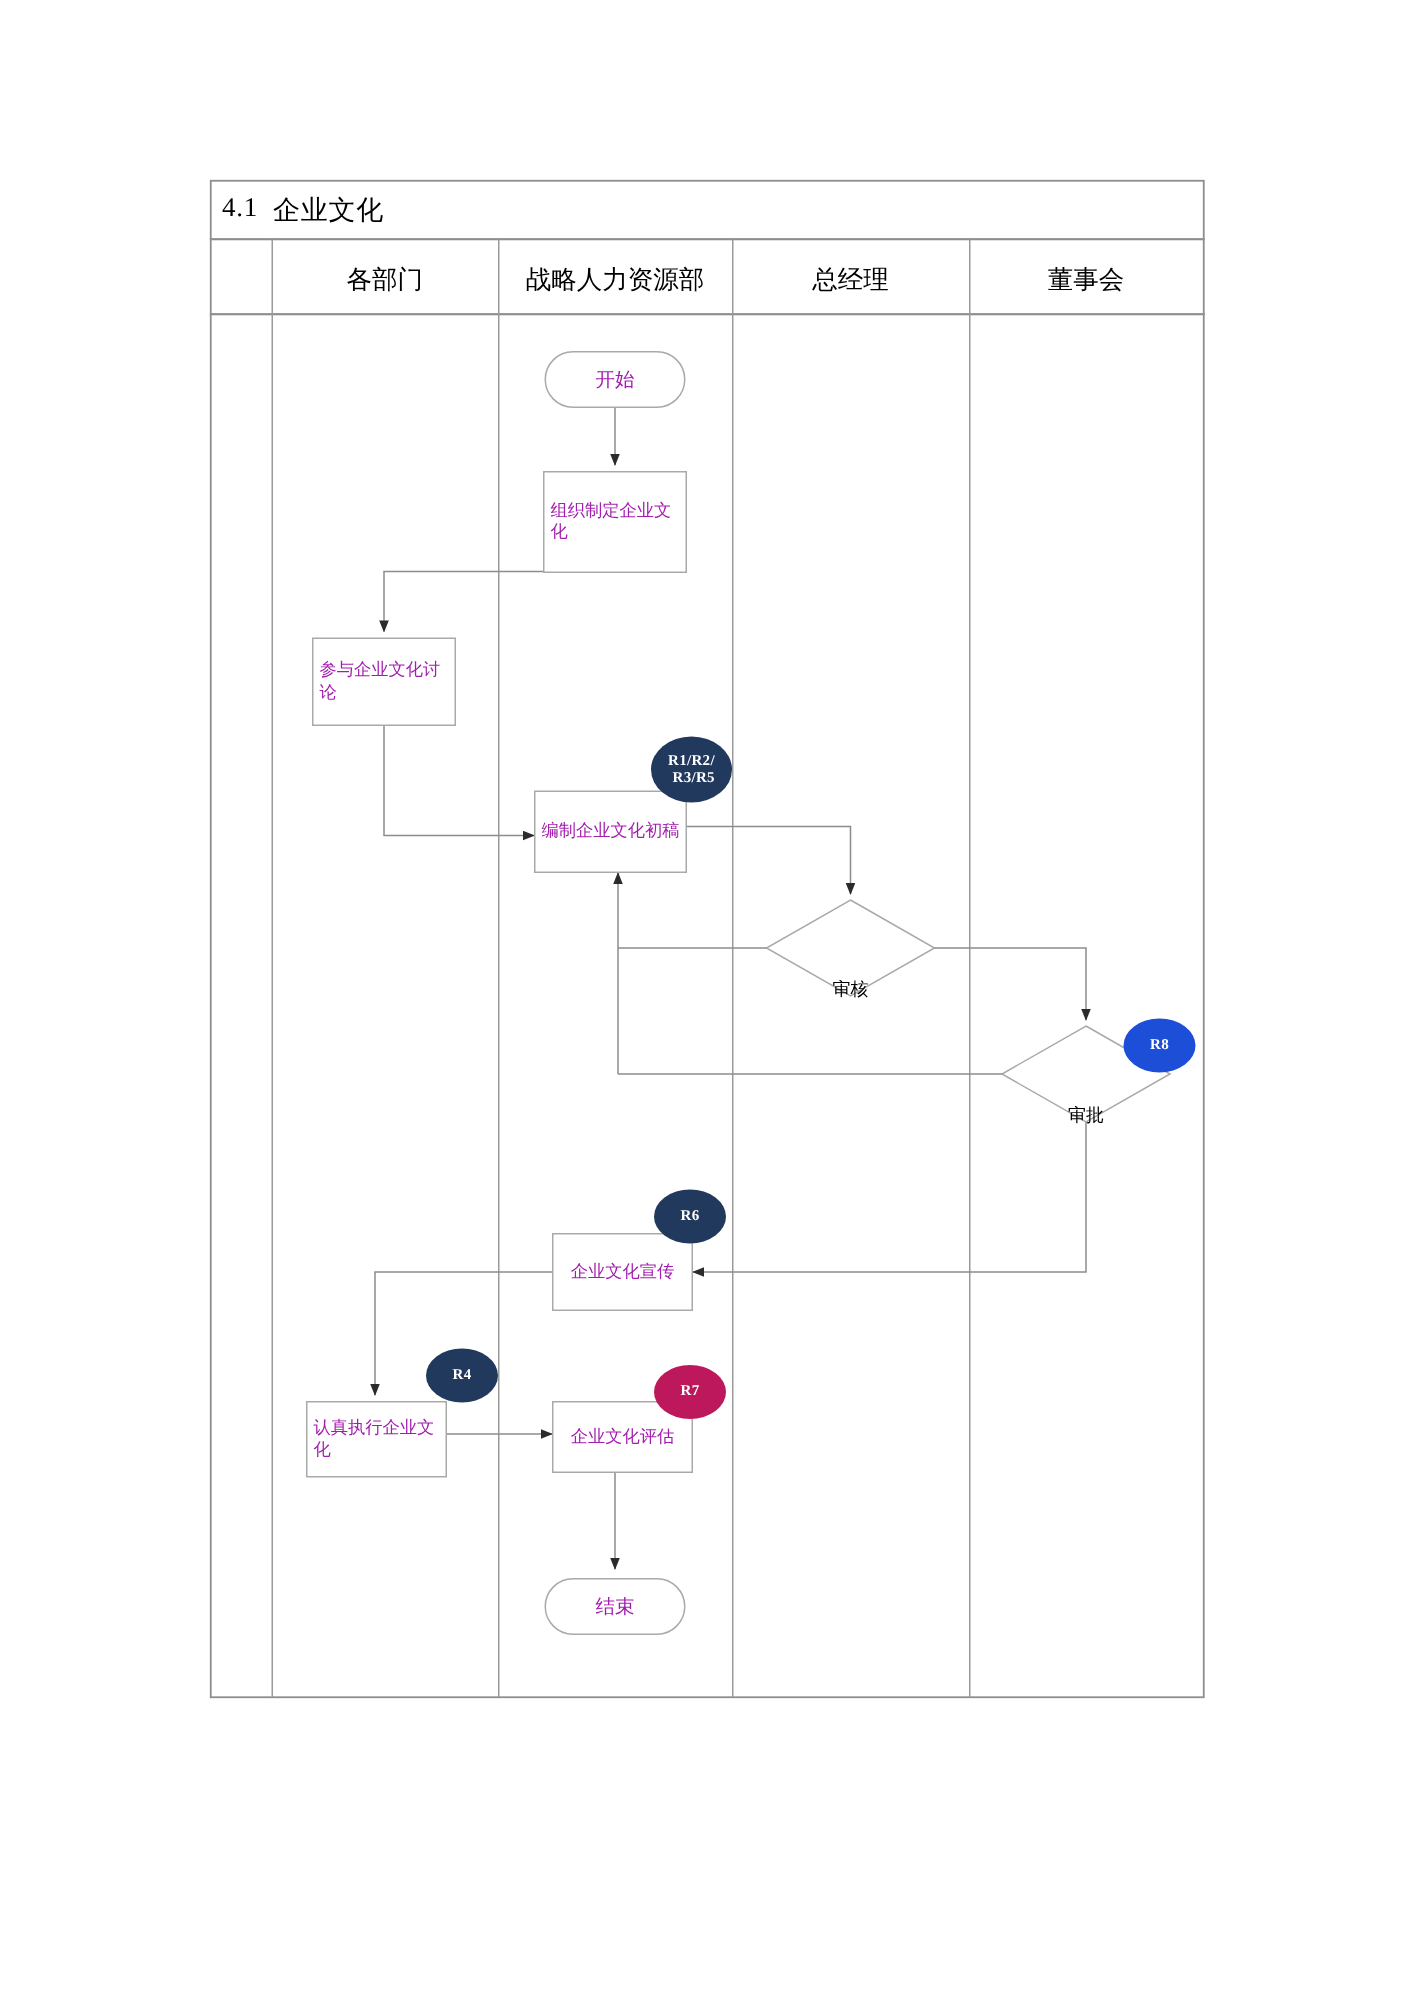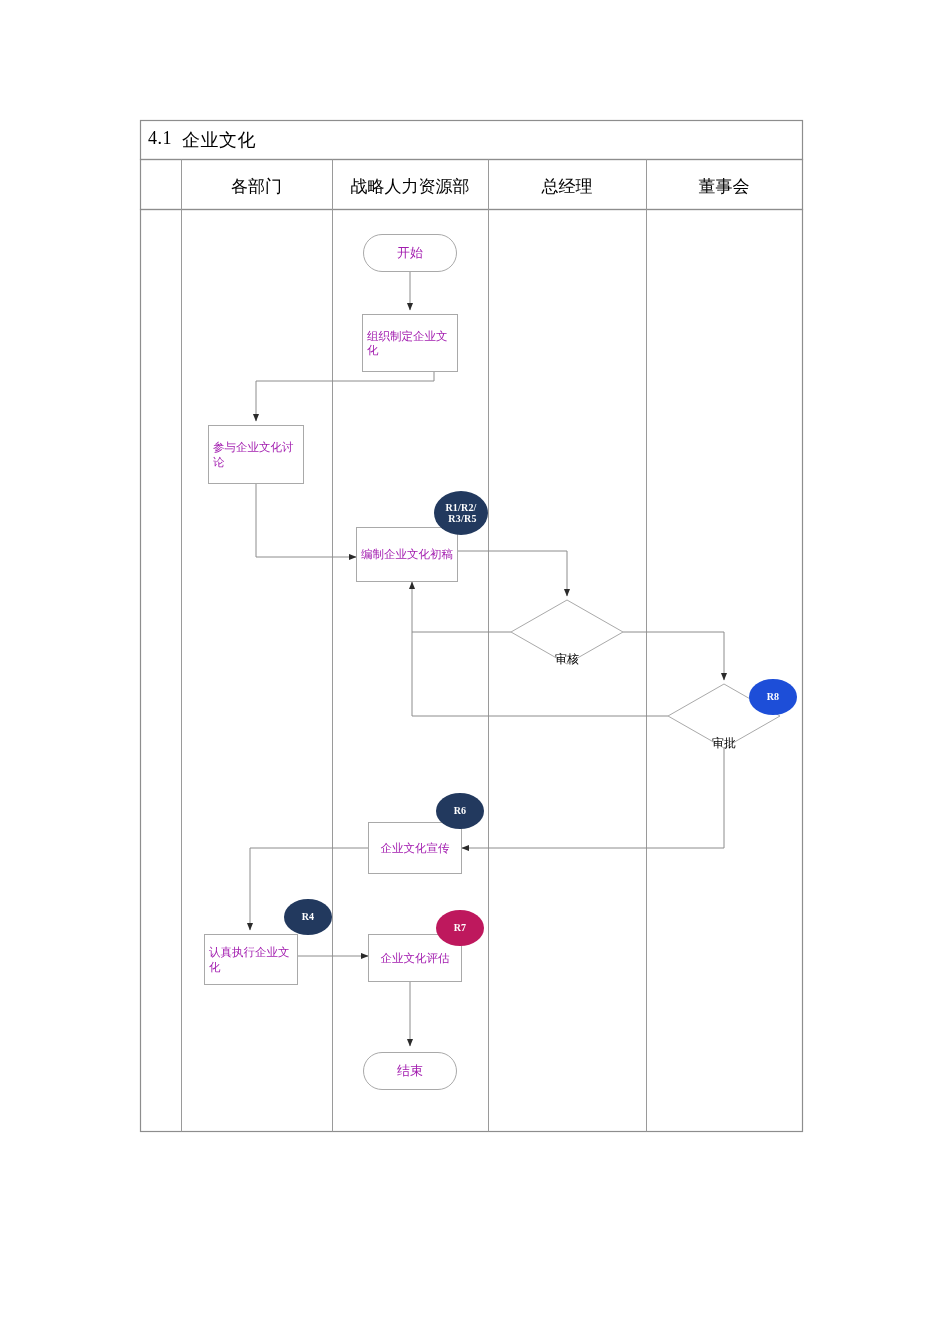--- a/index.html
+++ b/index.html
@@ -160,21 +160,21 @@
   <div class="title-label" style="left:148px; top:128px;">4.1</div>
   <div class="title-label" style="left:182px; top:128px;">企业文化</div>
 
   <div class="hdr-label" style="left:181px; top:175px; width:151px;">各部门</div>
   <div class="hdr-label" style="left:332px; top:175px; width:156px;">战略人力资源部</div>
   <div class="hdr-label" style="left:488px; top:175px; width:158px;">总经理</div>
   <div class="hdr-label" style="left:646px; top:175px; width:156px;">董事会</div>
 
   <div class="node node-terminator" style="left:363px; top:234px; width:94px; height:38px;">开始</div>
 
-  <div class="node node-process" style="left:362px; top:314px; width:96px; height:58px;">组织制定企业文化</div>
+  <div class="node node-process" style="left:362px; top:314px; width:96px; height:68px;">组织制定企业文化</div>
 
   <div class="node node-process" style="left:356px; top:527px; width:102px; height:55px;">编制企业文化初稿</div>
 
   <div class="node node-process" style="left:208px; top:425px; width:96px; height:59px;">参与企业文化讨论</div>
 
   <div class="node-decision-label" style="left:527px; top:620px; width:80px; height:24px;">审核</div>
 
   <div class="node-decision-label" style="left:684px; top:704px; width:80px; height:24px;">审批</div>
 
   <div class="node node-process" style="left:368px; top:822px; width:94px; height:52px;">企业文化宣传</div>

